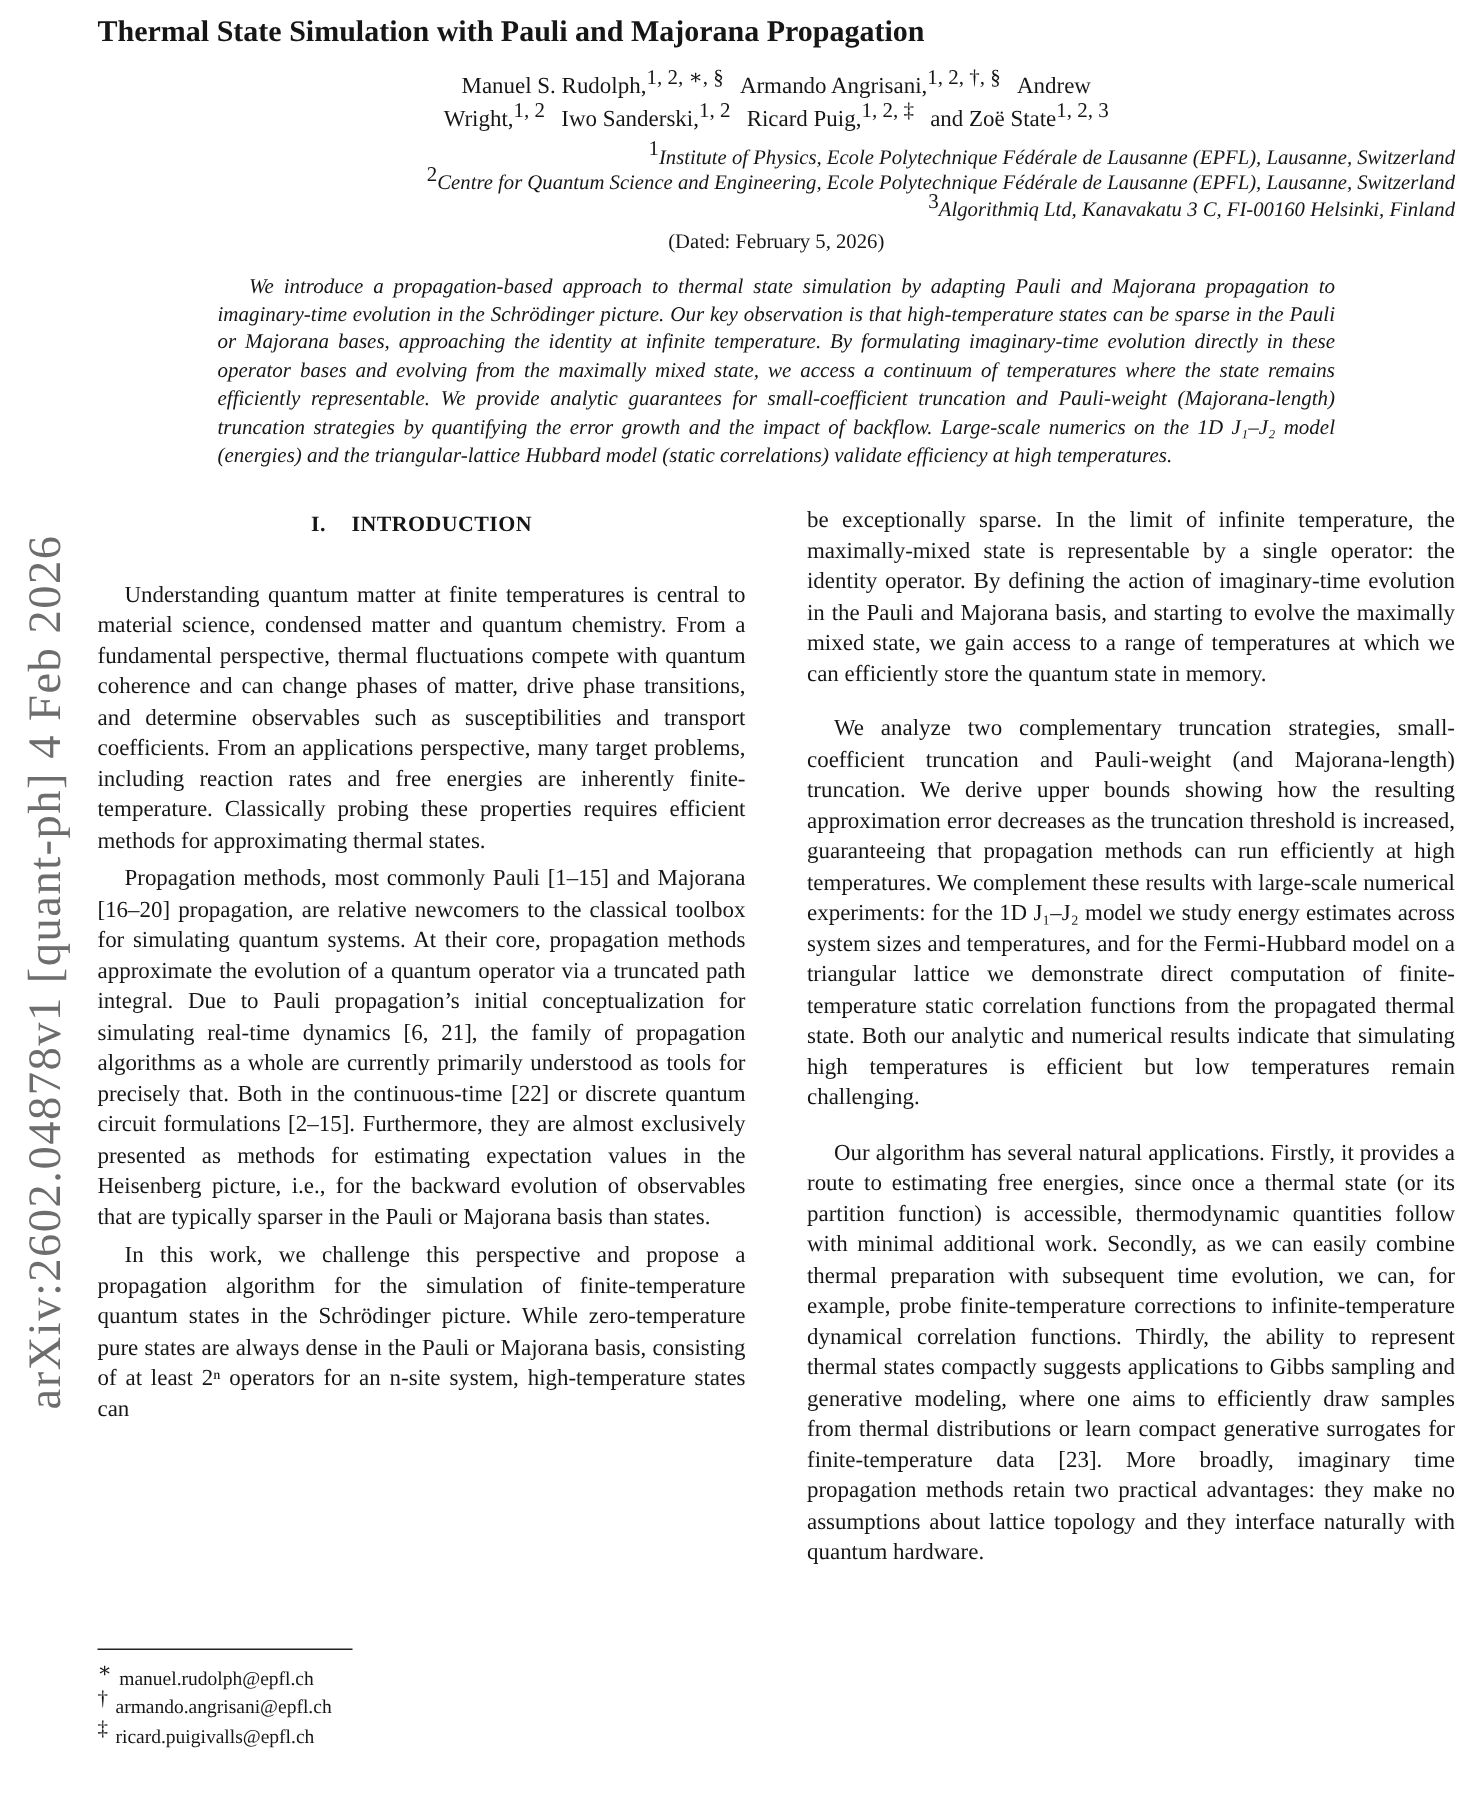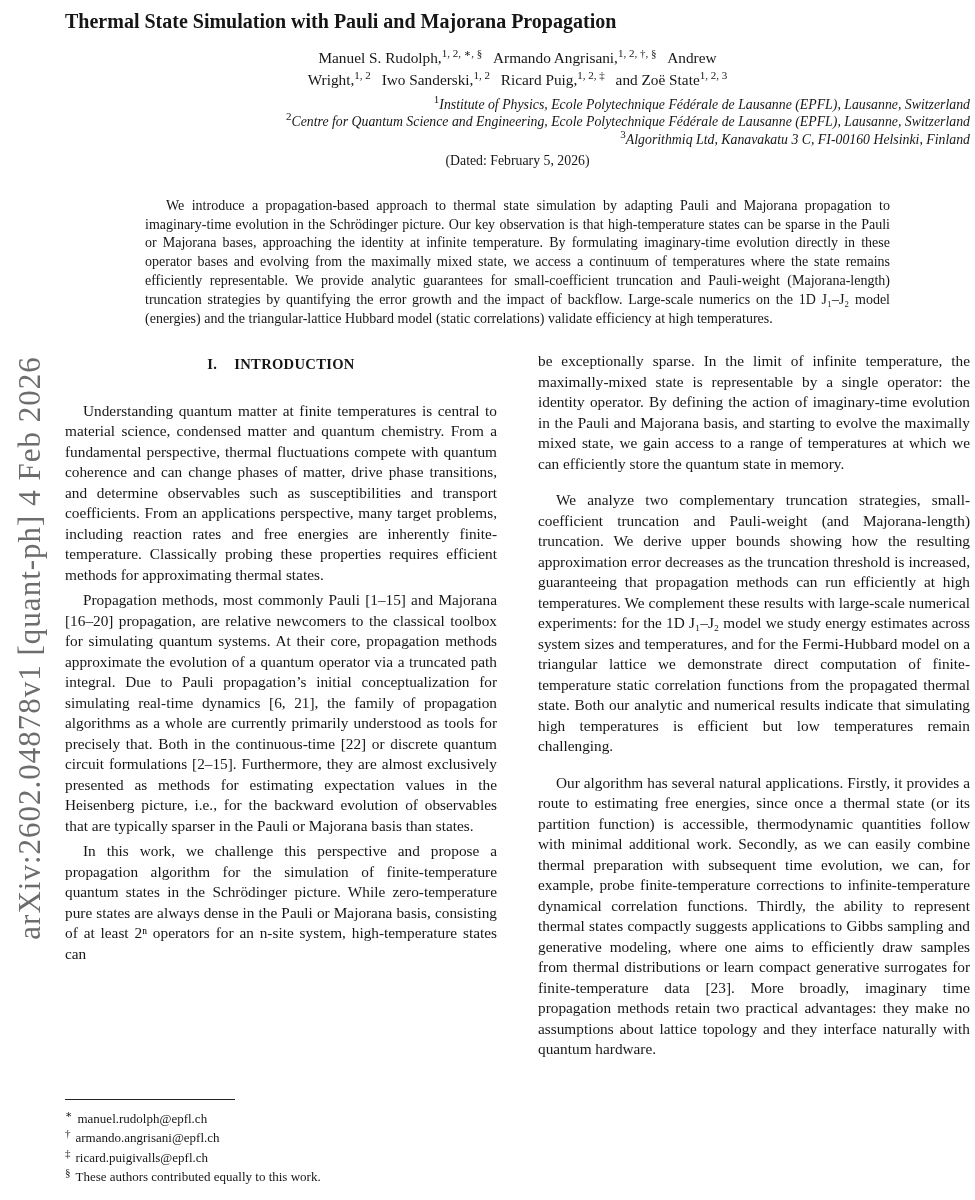--- a/index.html
+++ b/index.html
@@ -12,27 +12,27 @@
   .stamp {
     position:absolute; left:30px; top:648px;
     transform:translate(-50%,-50%) rotate(-90deg);
     white-space:nowrap; font-size:31px; color:#6d6d6d; letter-spacing:1px;
   }
   .content { position:absolute; left:65px; top:0; width:905px; }
   .title { margin:10px 0 0; text-align:left; font-size:20px; font-weight:bold; }
   .authors { margin-top:14px; text-align:center; font-size:15.3px; line-height:21.5px; }
   .author-line { white-space:nowrap; }
   .author-seg + .author-seg { margin-left:7px; }
-  sup { font-size:11px; line-height:0; }
+  sup { font-size:14px; line-height:0; }
   .affils { margin-top:6px; text-align:right; font-style:italic; font-size:13.8px; line-height:17.3px; }
   .affil-line sup { font-style:normal; }
   .dated { margin-top:5px; text-align:center; font-size:13.8px; }
   .abstract {
-    width:745px; margin:28px auto 0; text-align:justify;
-    font-size:14px; line-height:18.8px; text-indent:21px;
+    width:745px; margin:14px auto 0; text-align:justify;
+    font-size:14px; line-height:18.8px; text-indent:21px;font-style:italic;
   }
   .columns { display:flex; gap:41px; margin-top:23px; }
   .col { width:432px; text-align:justify; font-size:15.3px; line-height:20.5px; }
   .col p { margin:0 0 5px; text-indent:18px; }
   .col.right p { margin-bottom:16px; }
   p.cont { text-indent:0; }
   .sec-head { text-align:center; font-weight:bold; font-size:14.6px; margin:3px 0 26px; letter-spacing:0.3px; }
   .sec-label { margin-right:17px; }
   .footnotes { position:absolute; left:65px; top:1099px; width:432px; font-size:13px; line-height:19.3px; }
   .fn-rule { width:170px; border:0; border-top:1.4px solid #222222; margin:0 0 9px; }
@@ -90,16 +90,15 @@
       </div>
     </div>
 
   </div>
 
   <div class="footnotes">
     <hr class="fn-rule">
     <div class="fn-item"><sup>∗</sup><span class="fn-text">manuel.rudolph@epfl.ch</span></div>
     <div class="fn-item"><sup>†</sup><span class="fn-text">armando.angrisani@epfl.ch</span></div>
     <div class="fn-item"><sup>‡</sup><span class="fn-text">ricard.puigivalls@epfl.ch</span></div>
-    <div class="fn-item"><sup>§</sup><span class="fn-text">These authors contributed equally to this work.</span></div>
   </div>
 
 </div>
 
 </body></html>

